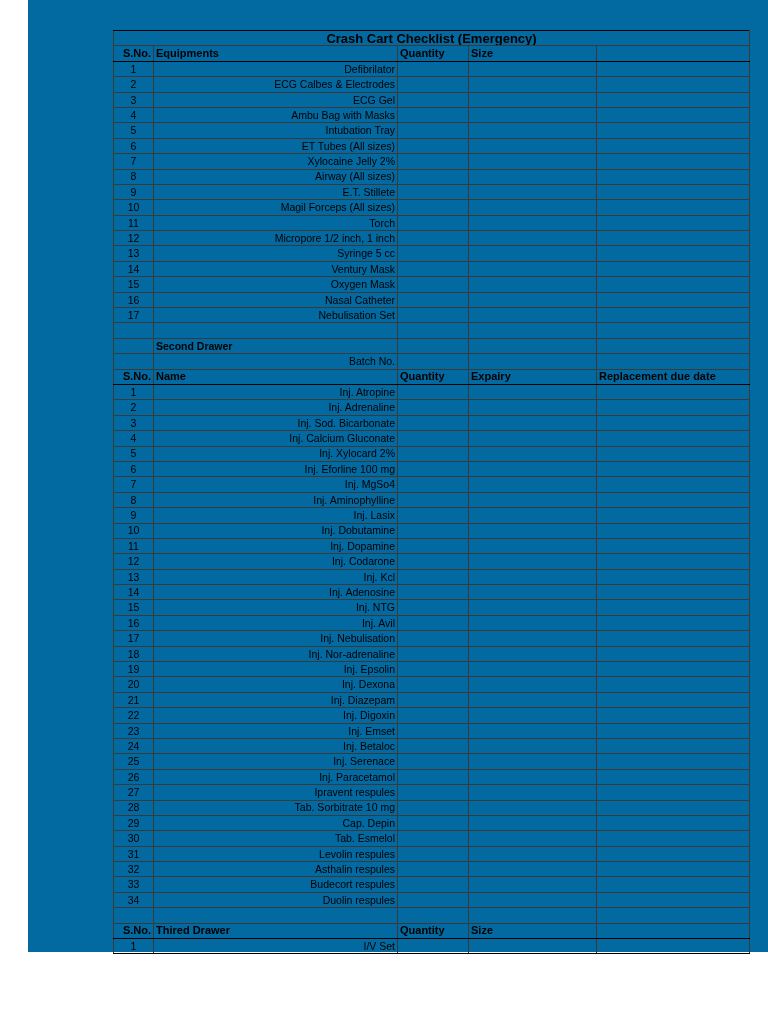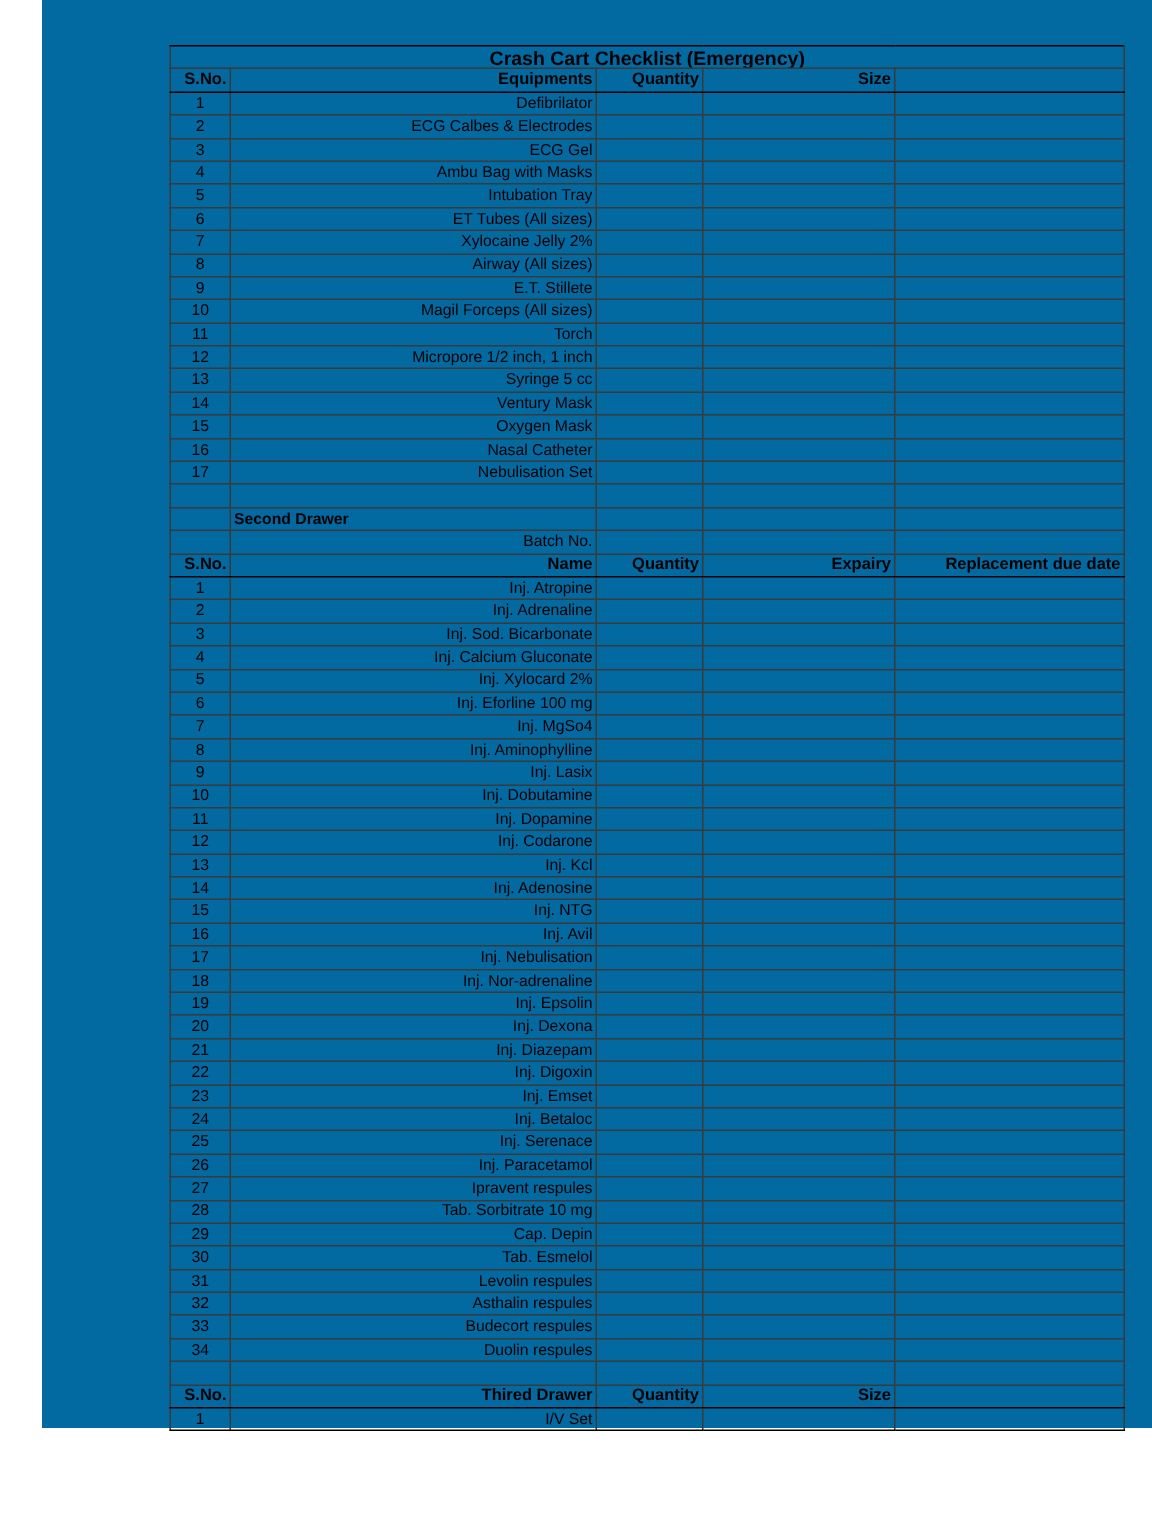--- a/index.html
+++ b/index.html
@@ -50,21 +50,21 @@
     white-space: nowrap;
   }
   .title-cell {
     text-align: center;
     font-weight: bold;
     font-size: 13px;
     height: 18px;
     border-width: 1.6px;
   }
   .hdr {
-    text-align: right;
+    text-align: left;
     font-weight: bold;
     font-size: 11px;
     height: 16px;
   }
   .hdr-sno { text-align: right; font-weight: bold; font-size: 11px; }
   .sno { text-align: center; }
   .nm  { text-align: right; padding-left: 3px; }
   .bold-left { text-align: left; padding-left: 3px; font-weight: bold; }
   .blank { }
   tr.thick-top > td { border-top-width: 1.7px; border-top-color: #000; }

